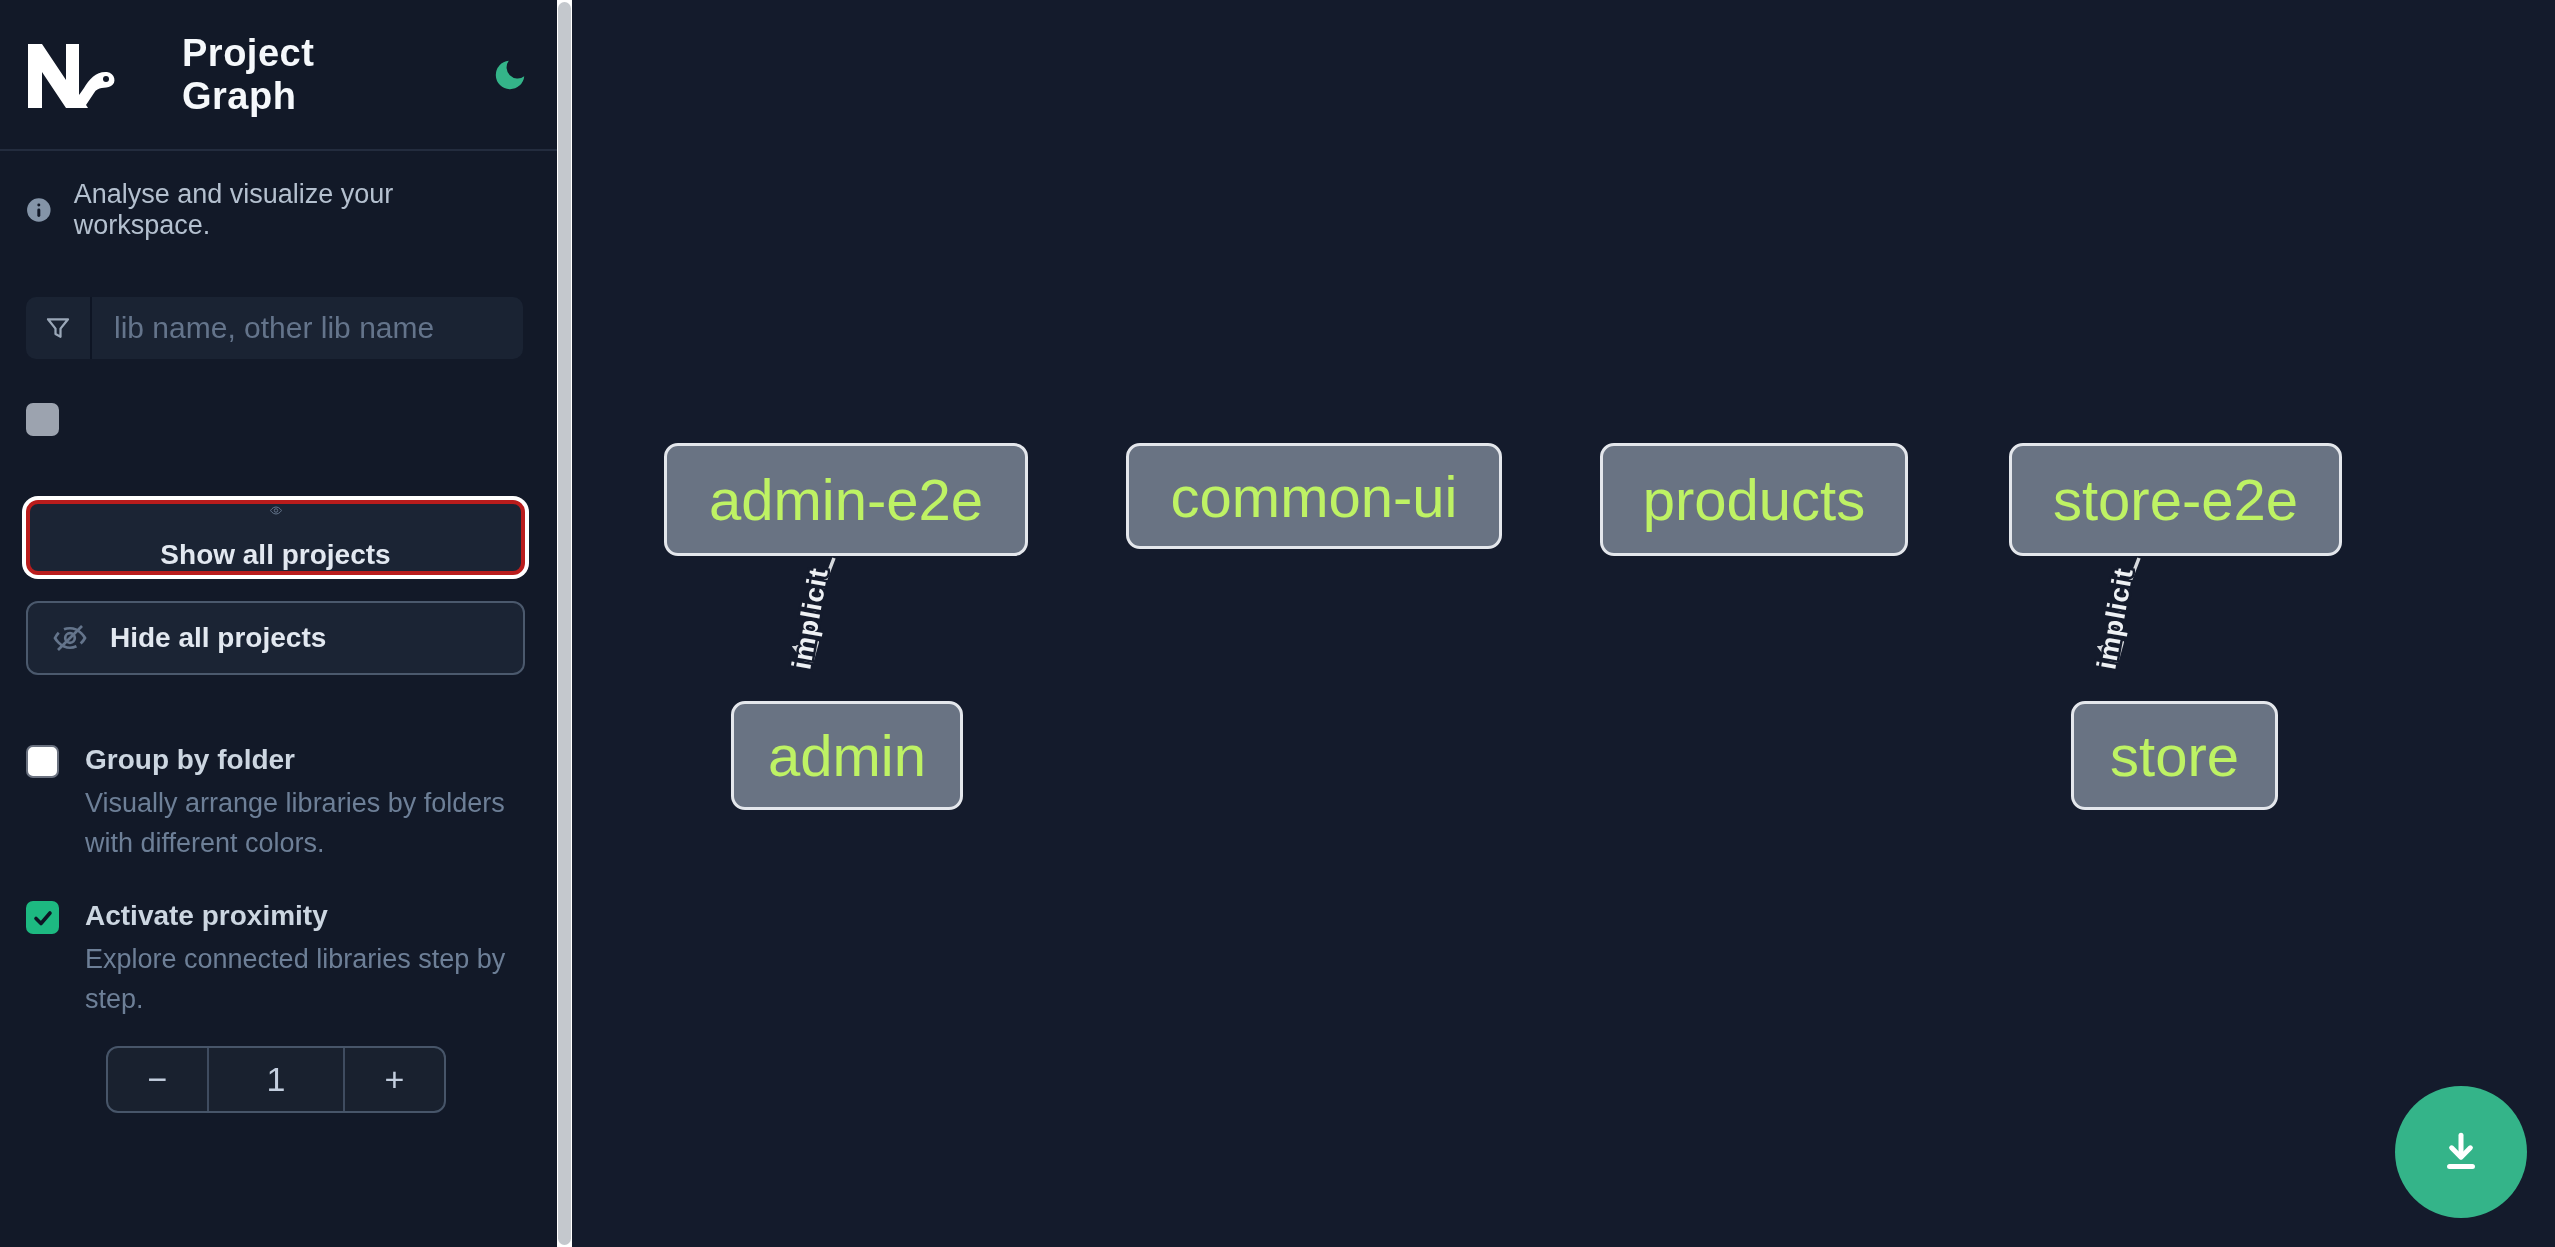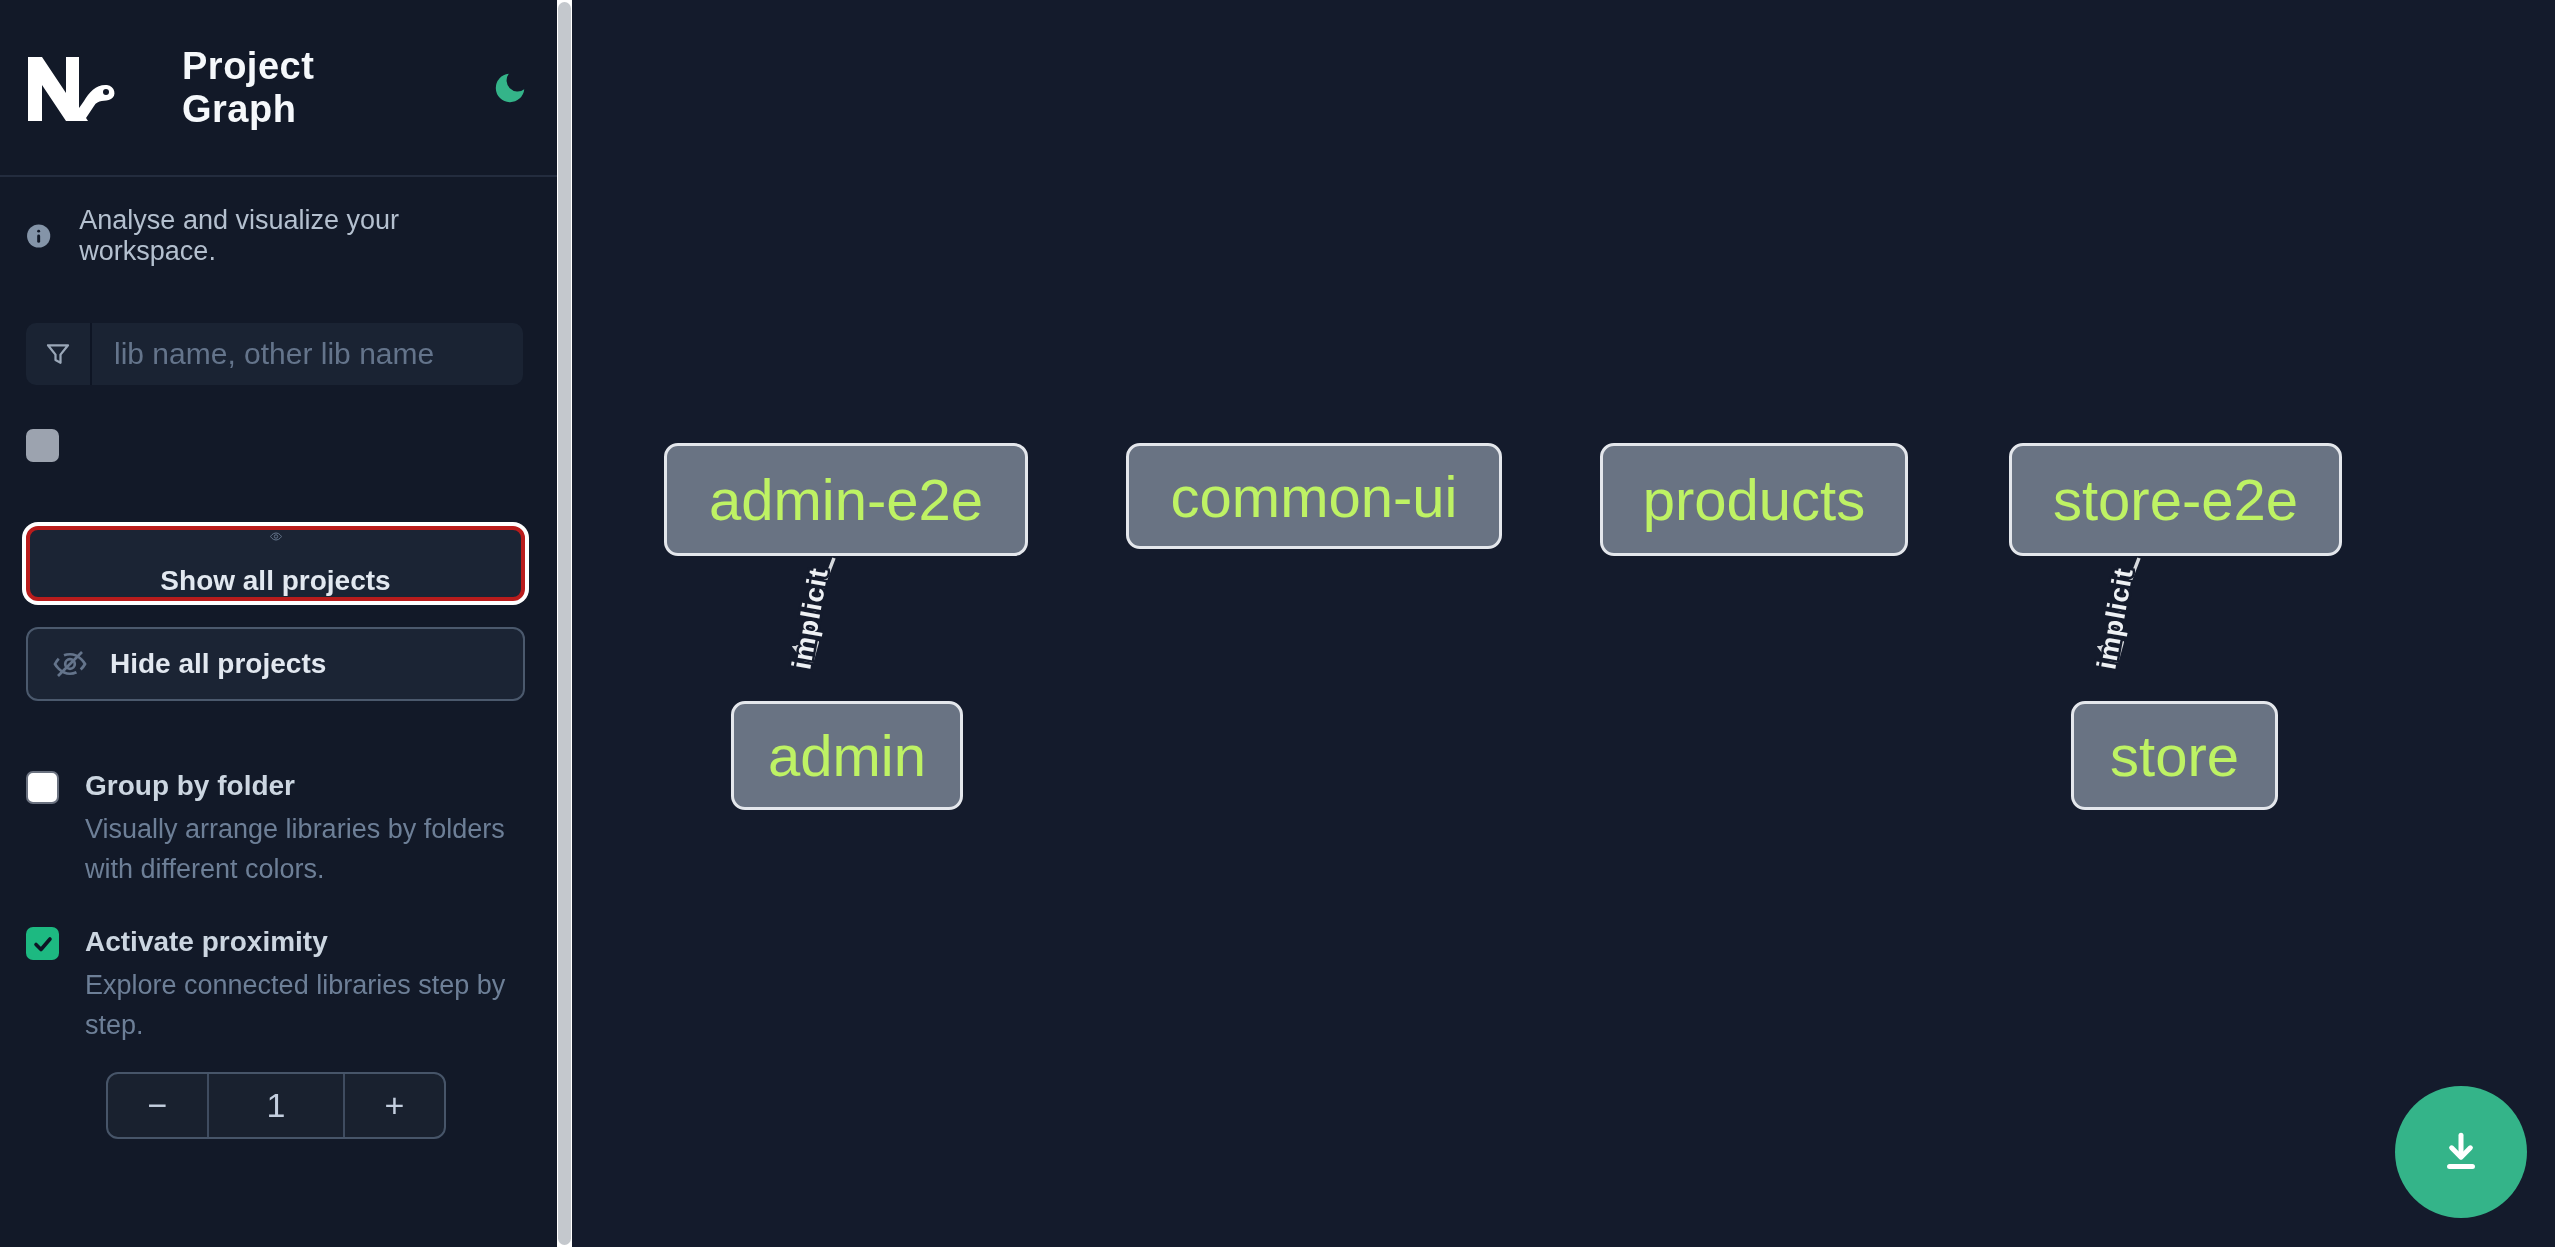--- a/index.html
+++ b/index.html
@@ -2,26 +2,26 @@
 <html><head>
 <meta charset="utf-8">
 <style>
   * { margin:0; padding:0; box-sizing:border-box; }
   html,body { background:#141b2c; }
   body { font-family:"Liberation Sans","DejaVu Sans",sans-serif; }
   .app { position:relative; width:2555px; height:1247px; overflow:hidden; display:flex; }
 
   
   .sidebar { position:relative; width:557px; height:100%; background:#121928; flex:0 0 auto; }
-  .sb-header { height:177px; display:flex; align-items:center; padding:0 26px; border-bottom:2px solid #232c3e; }
+  .sb-header { height:151px; display:flex; align-items:center; padding:0 26px; border-bottom:2px solid #232c3e; }
   .logo { width:92px; height:66px; flex:0 0 auto; }
   .page-title { font-size:38px; font-weight:700; color:#f5f8fb; margin-left:64px; letter-spacing:.5px; }
   .theme-toggle { background:none; border:none; margin-left:66px; cursor:pointer; width:44px; height:44px; display:flex; align-items:center; justify-content:center; }
 
-  .intro { display:flex; align-items:center; gap:28px; padding:28px 26px 0 26px; }
+  .intro { display:flex; align-items:center; gap:22px; padding:28px 26px 0 26px; }
   .intro-text { color:#b4c0cf; font-size:27px; }
 
   .search-box { margin:56px 26px 0 26px; height:62px; width:497px; background:#1a2333; border-radius:10px; display:flex; align-items:stretch; overflow:hidden; }
   .search-icon-cell { width:66px; display:flex; align-items:center; justify-content:center; border-right:2px solid #0e1524; flex:0 0 auto; }
   .search-input { flex:1; background:transparent; border:none; outline:none; color:#cbd5e1; font-size:30px; padding:0 22px; font-family:inherit; }
   .search-input::placeholder { color:#64748b; }
 
   .option { display:flex; align-items:flex-start; gap:26px; padding:0 26px; }
   .opt-include { margin-top:42px; }
   .opt-group { margin-top:68px;justify-content:flex-end; }

